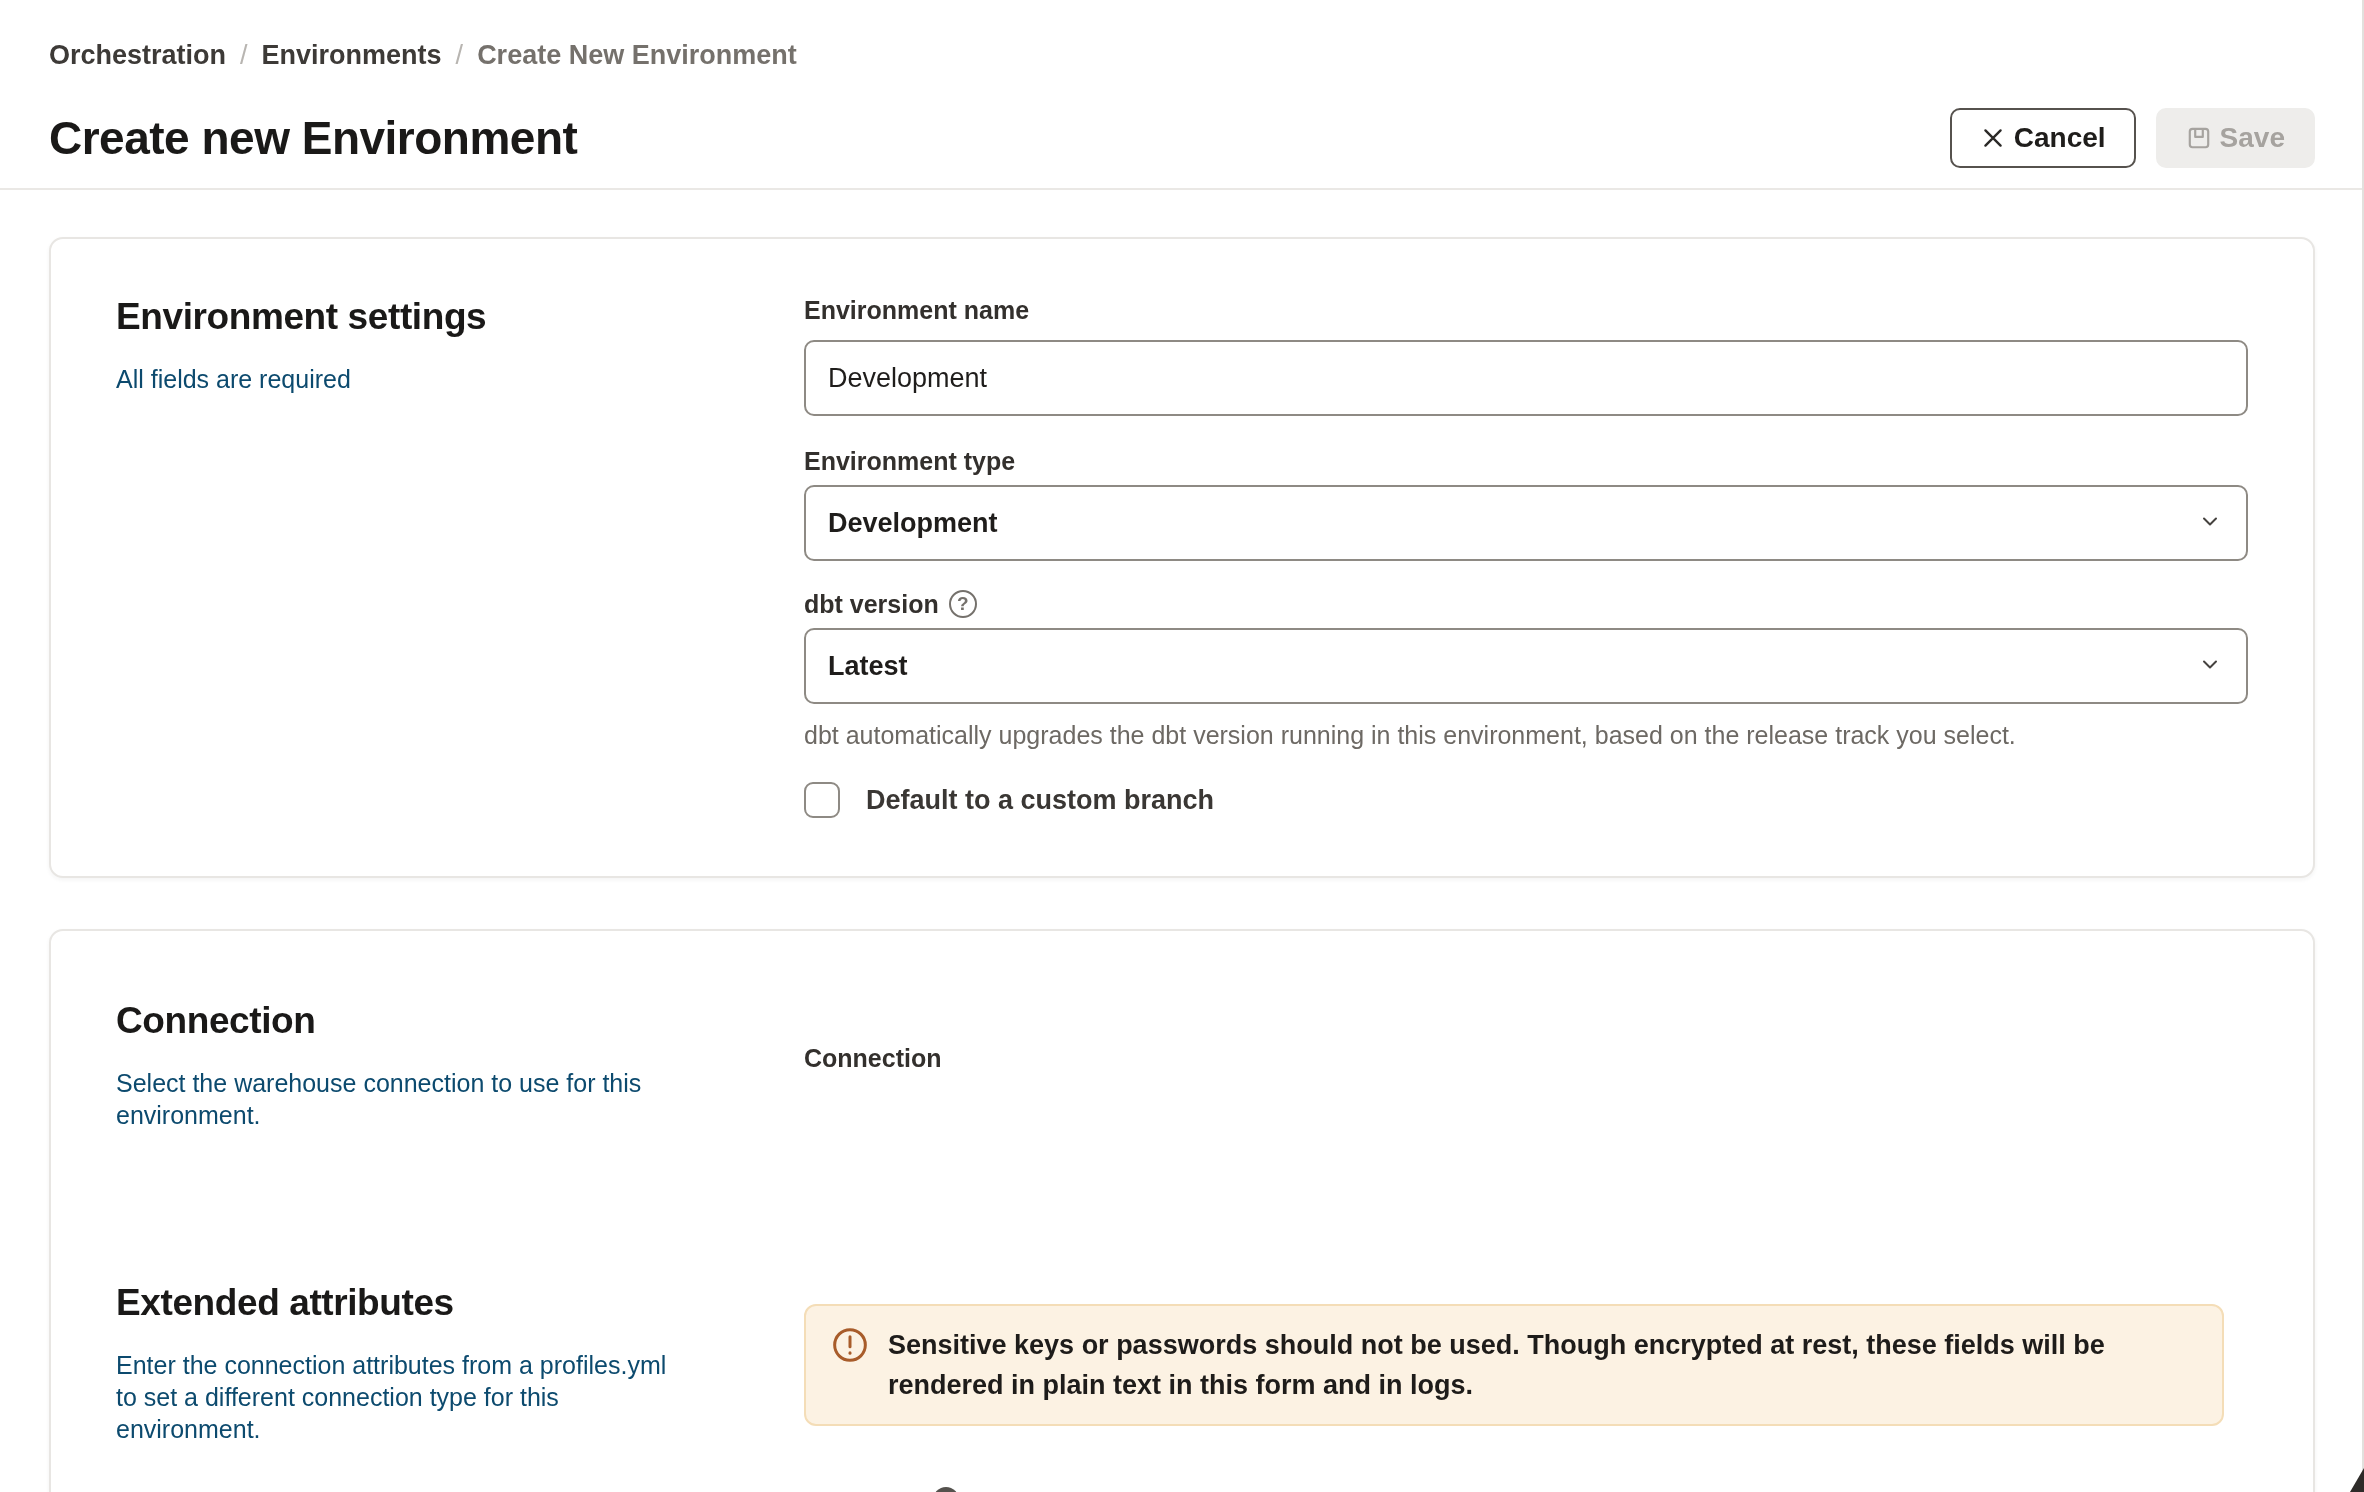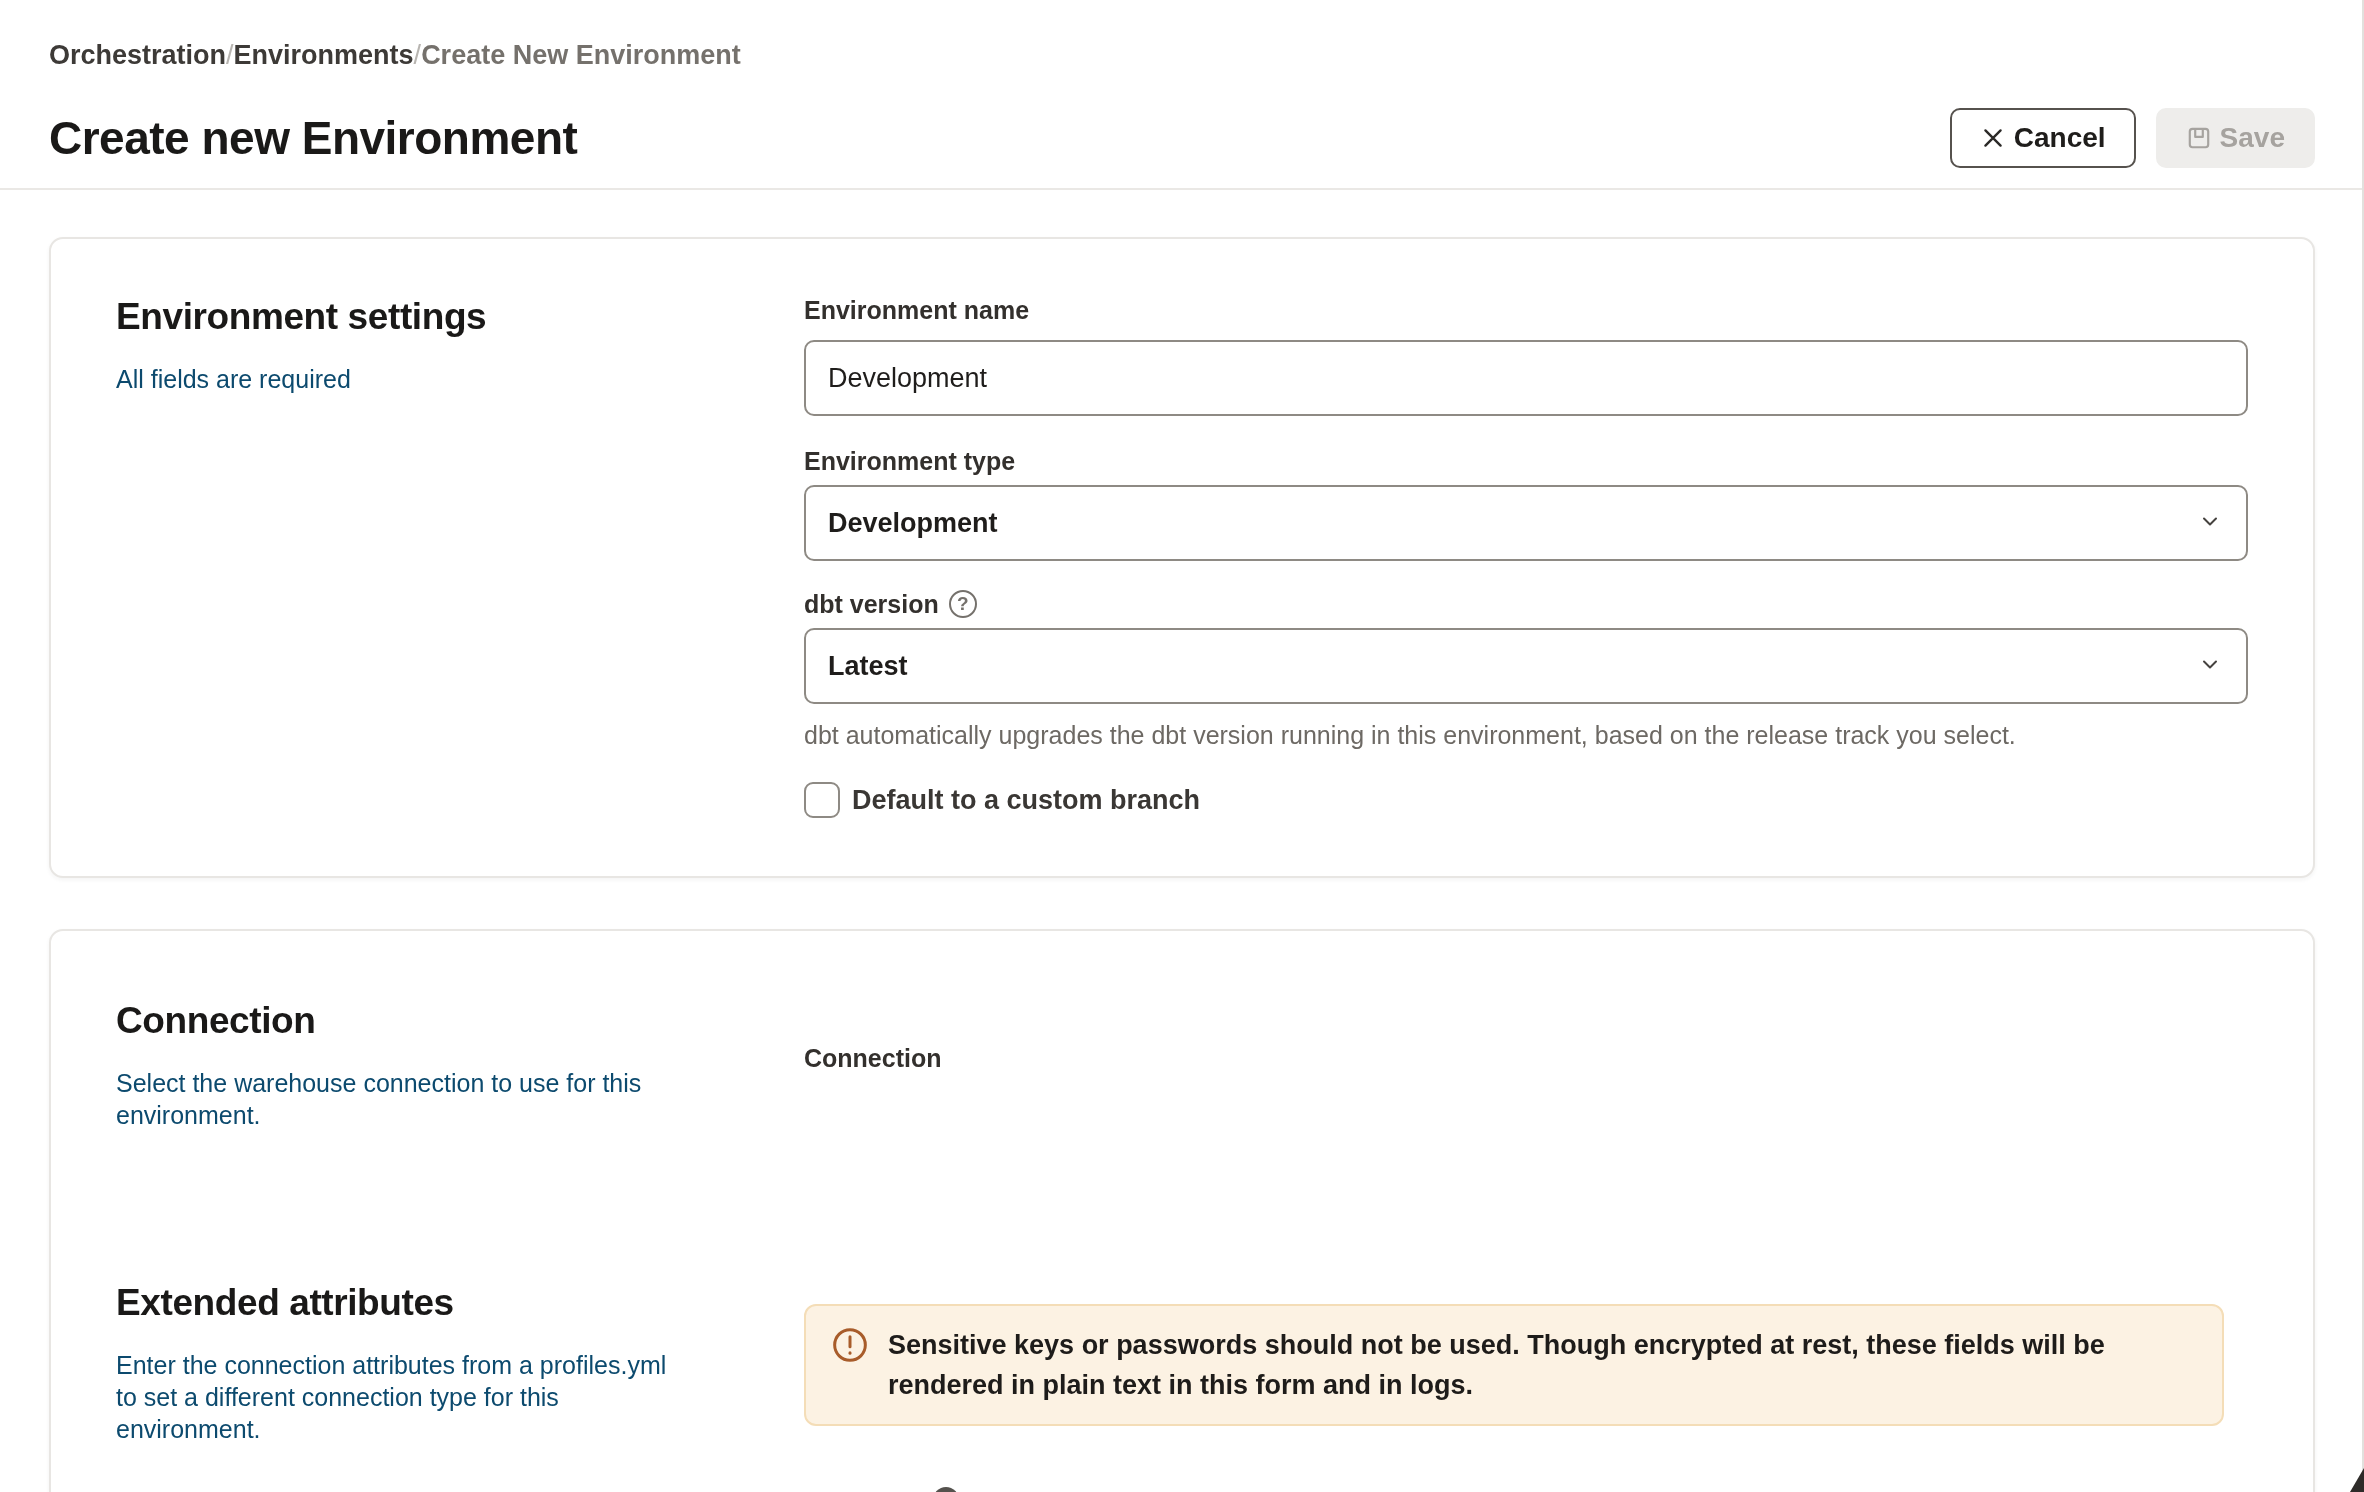--- a/index.html
+++ b/index.html
@@ -1,21 +1,21 @@
 <!DOCTYPE html>
 <html><head>
 <meta charset="utf-8">
 <style>
   * { margin:0; padding:0; box-sizing:border-box; }
   html,body { background:#ffffff; }
   body { font-family:"Liberation Sans", sans-serif; color:#1e1c1a; }
   .page { position:relative; width:2364px; height:1492px; overflow:hidden; background:#fff; }
 
   .topbar { padding:0 49px; }
-  .breadcrumb { display:flex; align-items:center; padding-top:38px; font-size:27px; font-weight:700; line-height:34px; }
+  .breadcrumb { display:flex; align-items:center; gap:14px; padding-top:38px; font-size:27px; font-weight:700; line-height:34px; }
   .crumb { color:#3d3a37; cursor:pointer; }
   .crumb-sep { color:#b8b5b1; font-weight:400; }
   .crumb-current { color:#75716c; }
 
   .header-row { display:flex; align-items:center; justify-content:space-between; margin-top:36px; }
   .page-title { font-size:46px; font-weight:700; letter-spacing:-0.5px; color:#1a1918; line-height:58px; }
   .actions { display:flex; align-items:center; gap:20px; }
   .btn { display:flex; align-items:center; gap:8px; height:60px; padding:0 28px; border-radius:10px; font-size:28px; font-weight:700; font-family:inherit; cursor:pointer; }
   .btn-cancel { background:#fff; border:2px solid #56524e; color:#1f1d1b; }
   .btn-save { background:#eeedeb; border:2px solid #eeedeb; color:#a6a39f; cursor:default; }
@@ -35,21 +35,21 @@
   .text-input { margin-top:15px; width:100%; height:76px; border:2px solid #8e8a84; border-radius:10px; font-family:inherit; font-size:27px; color:#1f1d1b; padding:0 22px; background:#fff; outline:none; }
   .select { margin-top:9px; position:relative; width:100%; height:76px; border:2px solid #8e8a84; border-radius:10px; background:#fff; display:flex; align-items:center; padding:0 60px 0 22px; cursor:pointer; }
   .select-value { font-size:27px; font-weight:700; color:#1f1d1b; }
   .select-placeholder { font-size:27px; font-weight:400; color:#8e8a84; }
   .select .chev { position:absolute; right:24px; top:50%; transform:translateY(-50%); }
 
   .mt30 { margin-top:30px; }
   .mt28 { margin-top:28px; }
   .helper { margin-top:16px; font-size:25px; color:#6d6964; line-height:30px; }
 
-  .check-row { margin-top:32px; display:flex; align-items:center; gap:12px; cursor:pointer; }
+  .check-row { margin-top:32px; display:flex; align-items:center; gap:26px; cursor:pointer; }
   .checkbox { width:36px; height:36px; border:2px solid #8e8a84; border-radius:9px; background:#fff; flex:none; }
   .check-label { font-size:27px; font-weight:700; color:#3a3734; }
 
   .section-grid { display:grid; grid-template-columns:688px 1fr; }
   .conn-fields { margin-top:44px; }
   .ext-section { margin-top:150px; }
 
   .banner { margin-top:23px; width:calc(100% - 24px); background:#fcf2e3; border:2px solid #f4ddb7; border-radius:12px; display:flex; gap:18px; padding:19px 30px 19px 24px; align-items:flex-start; }
   .banner-icon { flex:none; }
   .banner-text { font-size:27px; font-weight:700; color:#1e1c1a; line-height:40px; }

